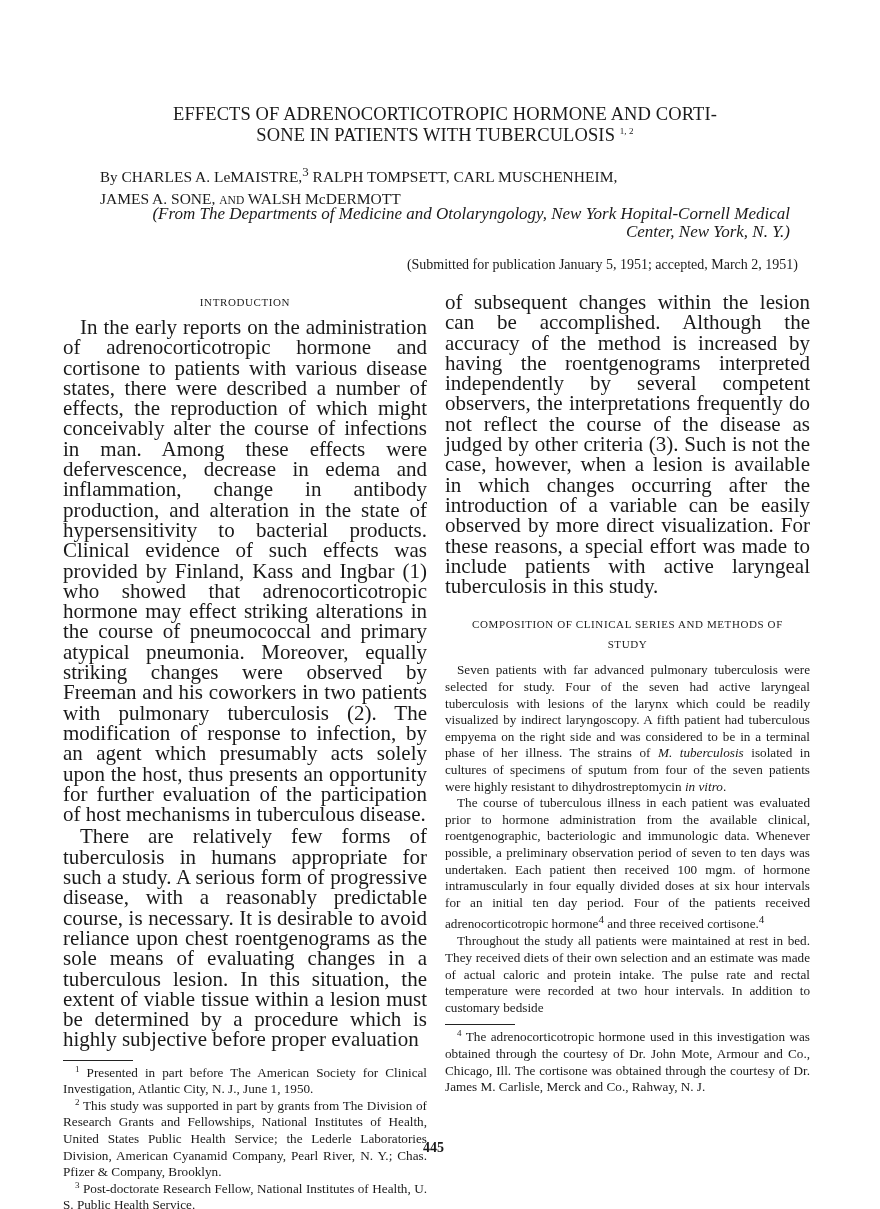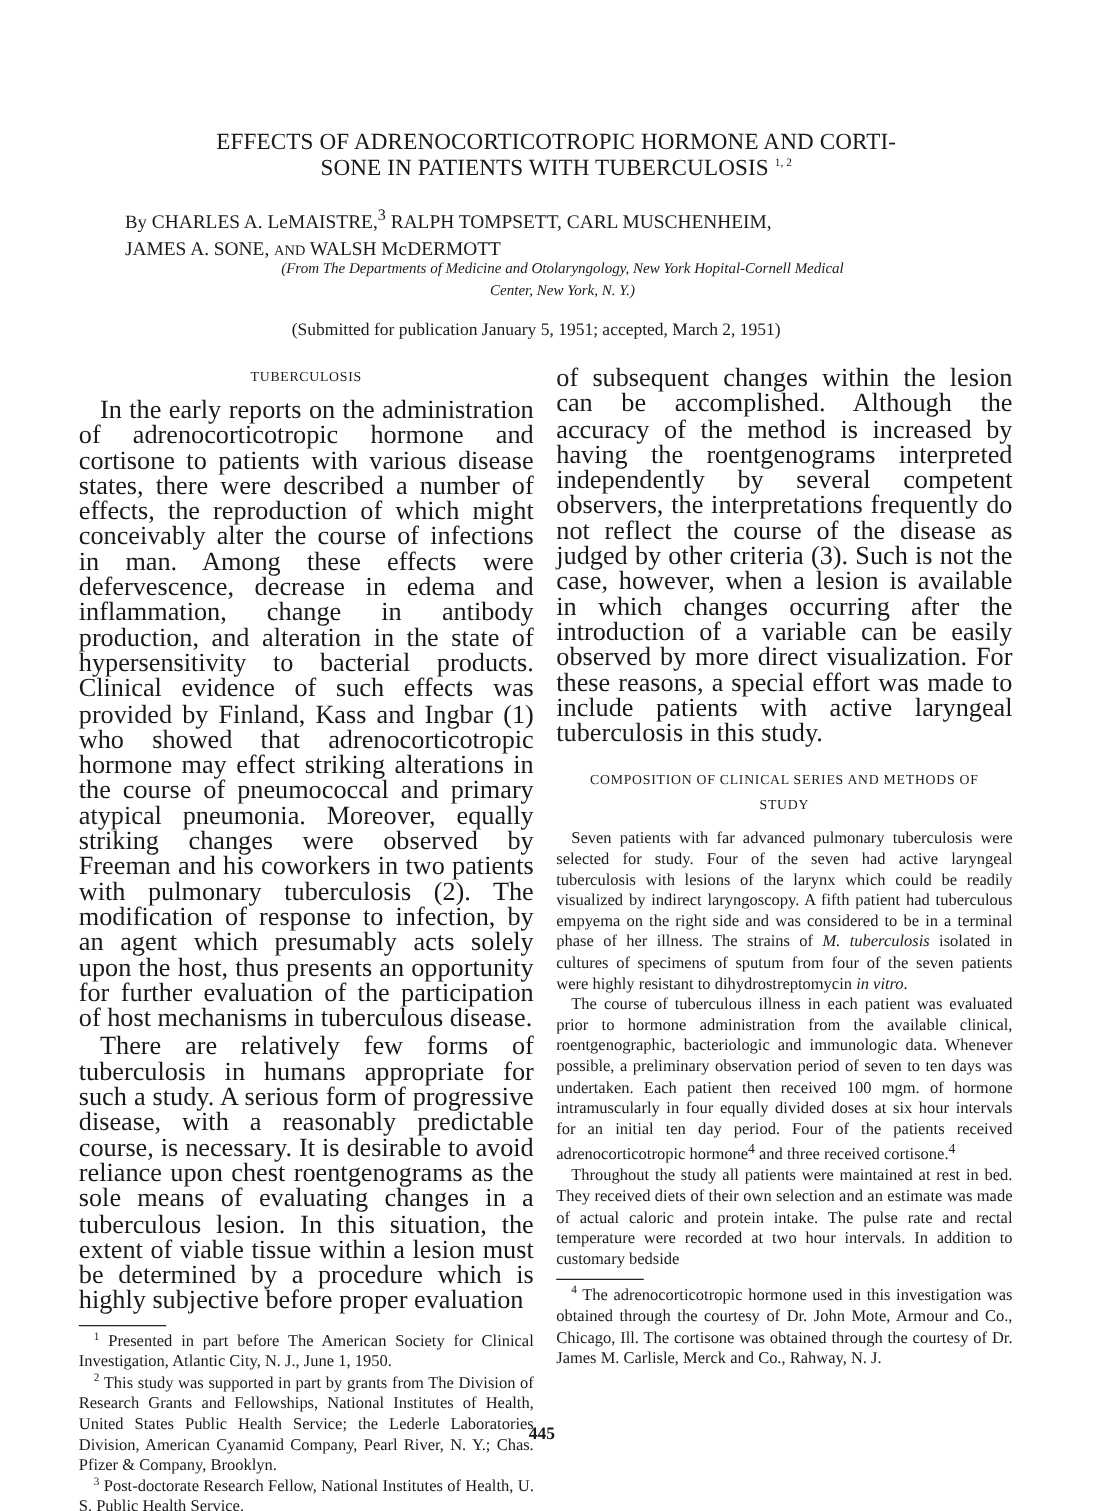--- a/index.html
+++ b/index.html
@@ -4,23 +4,23 @@
 <style>
   html, body { margin: 0; padding: 0; background: #ffffff; }
   body { width: 880px; height: 1209px; position: relative; overflow: hidden;
          font-family: "Liberation Serif", "DejaVu Serif", serif; color: #1a1a1a; }
   .title { position: absolute; left: 100px; top: 104px; width: 690px; text-align: center;
            font-size: 18.5px; line-height: 21px; letter-spacing: 0.1px; }
   .title sup, .fn sup, .body sup { font-size: 9px; vertical-align: super; line-height: 0; }
   .authors { position: absolute; left: 100px; top: 161px; width: 690px; text-align: left;
              font-size: 15.5px; line-height: 21px; }
   .sc { font-size: 11.5px; }
-  .affil { position: absolute; left: 110px; top: 205px; width: 680px; text-align: center;
-           font-size: 12px; line-height: 18px; font-style: italic; }
-  .submitted { position: absolute; left: 84px; top: 256px; width: 690px; text-align: center;
+  .affil { position: absolute; left: 110px; top: 205px; width: 680px; text-align: right;
+           font-size: 17px; line-height: 18px; font-style: italic; }
+  .submitted { position: absolute; left: 108px; top: 256px; width: 690px; text-align: right;
                font-size: 14px; line-height: 18px; }
   .col { position: absolute; }
   .col-left { left: 63px; top: 296px; width: 364px; }
   .col-right { left: 445px; top: 292px; width: 365px; }
   .heading { text-align: center; font-size: 11px; letter-spacing: 0.6px; margin: 0; }
   .body { font-size: 21px; line-height: 20.3px; text-align: justify; margin: 0; hyphens: none; }
   .body.indent { text-indent: 17px; }
   .small { font-size: 13.2px; line-height: 16.6px; text-align: justify; margin: 0; text-indent: 12px; }
   .rule { width: 70px; border-top: 1.3px solid #222; }
   .fn { font-size: 13.2px; line-height: 16.6px; text-align: justify; margin: 0; text-indent: 12px; }
@@ -41,21 +41,21 @@
 </div>
 
 <div class="affil">
   <div>(From The Departments of Medicine and Otolaryngology, New York Hopital-Cornell Medical</div>
   <div>Center, New York, N. Y.)</div>
 </div>
 
 <div class="submitted">(Submitted for publication January 5, 1951; accepted, March 2, 1951)</div>
 
 <div class="col col-left">
-  <p class="heading" style="margin-bottom:9px">TUBERCULOSIS</p>
+  <p class="heading" style="margin-bottom:9px">INTRODUCTION</p>
   <p class="body indent">In the early reports on the administration of adrenocorticotropic hormone and cortisone to patients with various disease states, there were described a number of effects, the reproduction of which might conceivably alter the course of infections in man. Among these effects were defervescence, decrease in edema and inflammation, change in antibody production, and alteration in the state of hypersensitivity to bacterial products. Clinical evidence of such effects was provided by Finland, Kass and Ingbar (1) who showed that adrenocorticotropic hormone may effect striking alterations in the course of pneumococcal and primary atypical pneumonia. Moreover, equally striking changes were observed by Freeman and his coworkers in two patients with pulmonary tuberculosis (2). The modification of response to infection, by an agent which presumably acts solely upon the host, thus presents an opportunity for further evaluation of the participation of host mechanisms in tuberculous disease.</p>
   <p class="body indent" style="margin-top:2px">There are relatively few forms of tuberculosis in humans appropriate for such a study. A serious form of progressive disease, with a reasonably predictable course, is necessary. It is desirable to avoid reliance upon chest roentgenograms as the sole means of evaluating changes in a tuberculous lesion. In this situation, the extent of viable tissue within a lesion must be determined by a procedure which is highly subjective before proper evaluation</p>
   <div class="rule" style="margin-top:10px;margin-bottom:4px"></div>
   <p class="fn"><sup>1</sup> <span>Presented in part before The American Society for Clinical Investigation, Atlantic City, N. J., June 1, 1950.</span></p>
   <p class="fn"><sup>2</sup> <span>This study was supported in part by grants from The Division of Research Grants and Fellowships, National Institutes of Health, United States Public Health Service; the Lederle Laboratories Division, American Cyanamid Company, Pearl River, N. Y.; Chas. Pfizer &amp; Company, Brooklyn.</span></p>
   <p class="fn"><sup>3</sup> <span>Post-doctorate Research Fellow, National Institutes of Health, U. S. Public Health Service.</span></p>
 </div>
 
 <div class="col col-right">
   <p class="body">of subsequent changes within the lesion can be accomplished. Although the accuracy of the method is increased by having the roentgenograms interpreted independently by several competent observers, the interpretations frequently do not reflect the course of the disease as judged by other criteria (3). Such is not the case, however, when a lesion is available in which changes occurring after the introduction of a variable can be easily observed by more direct visualization. For these reasons, a special effort was made to include patients with active laryngeal tuberculosis in this study.</p>

